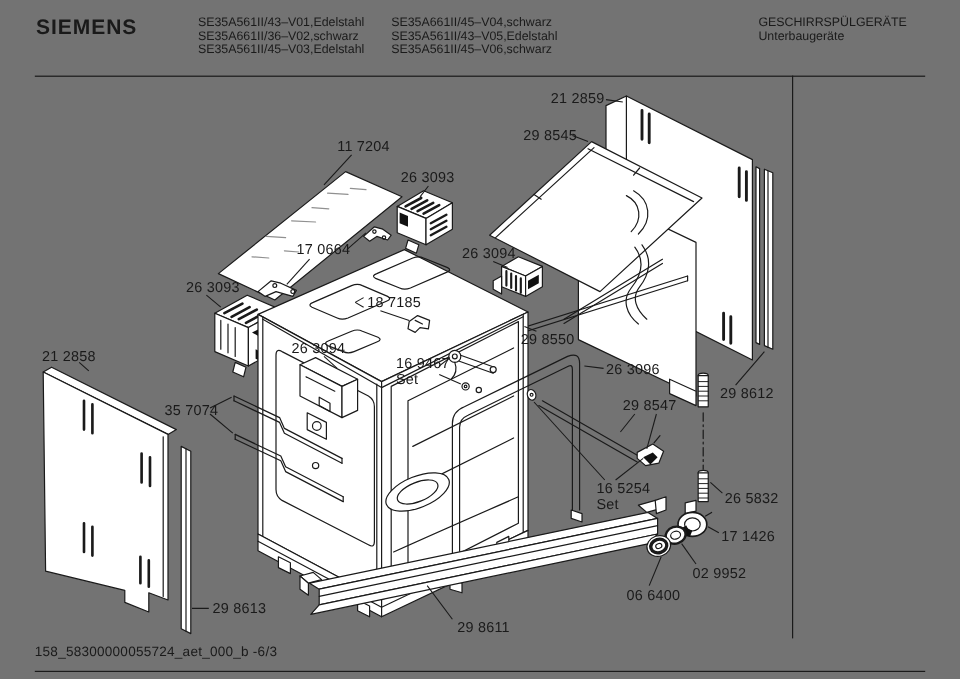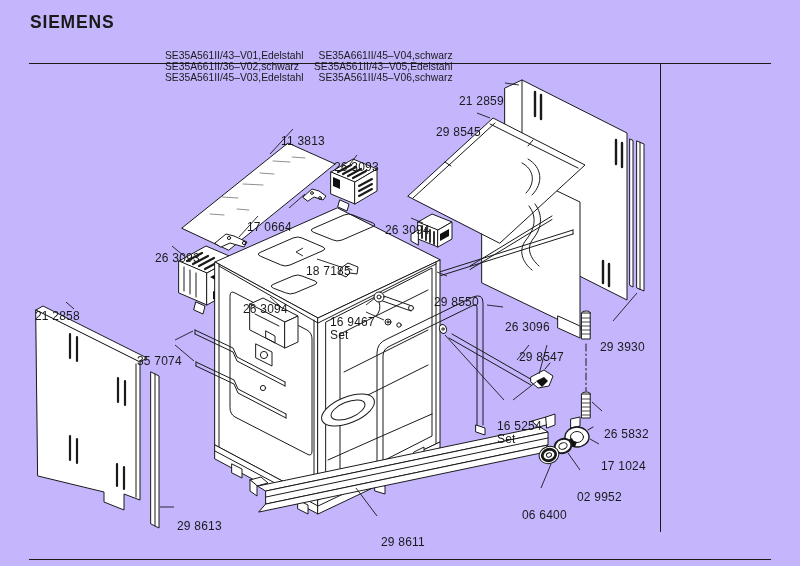--- a/index.html
+++ b/index.html
@@ -1,47 +1,51 @@
 <!DOCTYPE html>
 <html><head>
 <meta charset="utf-8">
 <style>
   html,body{margin:0;padding:0;background:#fff;}
-  .page{position:relative;width:800px;height:566px;background:#c4b5fd;overflow:hidden;
+  .page{position:relative;width:800px;height:566px;background:#737373;overflow:hidden;
         font-family:"Liberation Sans",sans-serif;color:#1a1a1a;}
   .brand{position:absolute;left:30px;top:12px;font-size:17.5px;font-weight:900;letter-spacing:.8px;}
-  .models{position:absolute;top:15px;font-size:10.3px;line-height:10.8px;white-space:nowrap;margin-top:36px;}
+  .models{position:absolute;top:15px;font-size:10.3px;line-height:10.8px;white-space:nowrap;}
   #models-col1{left:165px;}
-  #models-col2{left:314px;text-align:right;}
+  #models-col2{left:326px;}
   .doc-type{position:absolute;left:632px;top:15px;font-size:10.3px;line-height:10.8px;white-space:nowrap;}
   .rule-h{position:absolute;left:29px;width:742px;height:1px;background:#1a1a1a;}
   #rule-top{top:63px;}
   #rule-bottom{top:559px;}
   .rule-v{position:absolute;left:660px;top:63px;width:1px;height:469px;background:#1a1a1a;}
   svg.layer{position:absolute;left:0;top:0;}
   #labels-layer{position:absolute;left:0;top:0;width:800px;height:566px;pointer-events:none;}
-  .part-label{position:absolute;font-size:12px;line-height:13px;white-space:nowrap;letter-spacing:.2px;margin-top:19px;}
+  .part-label{position:absolute;font-size:12px;line-height:13px;white-space:nowrap;letter-spacing:.2px;}
   .footer{position:absolute;left:29px;top:538px;font-size:11.3px;letter-spacing:.2px;}
 </style>
 </head>
 <body>
 
 <div class="page">
 
   <div class="brand">SIEMENS</div>
   <div class="models" id="models-col1">
       <div>SE35A561II/43–V01,Edelstahl</div>
       <div>SE35A661II/36–V02,schwarz</div>
       <div>SE35A561II/45–V03,Edelstahl</div>
     </div>
   <div class="models" id="models-col2">
       <div>SE35A661II/45–V04,schwarz</div>
       <div>SE35A561II/43–V05,Edelstahl</div>
       <div>SE35A561II/45–V06,schwarz</div>
     </div>
+  <div class="doc-type">
+    <div>GESCHIRRSPÜLGERÄTE</div>
+    <div>Unterbaugeräte</div>
+  </div>
 
   <div class="rule-h" id="rule-top"></div>
   <div class="rule-v"></div>
   <div class="rule-h" id="rule-bottom"></div>
 
   <svg class="layer" id="art-svg" width="800" height="566" viewBox="0 0 800 566">
     <g stroke="#1a1a1a" stroke-width="1" fill="none" stroke-linejoin="round" stroke-linecap="round">
 
       <g>
         <path d="M630,139 L633,140.5 L633,287 L630,285.5 Z" fill="#fff"></path>
@@ -309,36 +313,37 @@
       <line x1="599" y1="444" x2="590" y2="439" stroke="#1a1a1a" stroke-width="0.9"></line>
       <line x1="580" y1="470" x2="568" y2="453" stroke="#1a1a1a" stroke-width="0.9"></line>
       <line x1="541" y1="488" x2="551" y2="464" stroke="#1a1a1a" stroke-width="0.9"></line>
       <line x1="174" y1="507" x2="160" y2="507" stroke="#1a1a1a" stroke-width="0.9"></line>
       <line x1="377" y1="516" x2="356" y2="488" stroke="#1a1a1a" stroke-width="0.9"></line>
     </svg>
 
   <div id="labels-layer">
       <div class="part-label" style="left: 459px; top: 76px;">21 2859</div>
       <div class="part-label" style="left: 436px; top: 107px;">29 8545</div>
-      <div class="part-label" style="left: 281px; top: 116px;">11 3813</div>
+      <div class="part-label" style="left: 281px; top: 116px;">11 7204</div>
       <div class="part-label" style="left: 334px; top: 142px;">26 3093</div>
       <div class="part-label" style="left: 247px; top: 202px;">17 0664</div>
       <div class="part-label" style="left: 385px; top: 205px;">26 3094</div>
       <div class="part-label" style="left: 155px; top: 233px;">26 3093</div>
       <div class="part-label" style="left: 306px; top: 246px;">18 7185</div>
       <div class="part-label" style="left: 243px; top: 284px;">26 3094</div>
       <div class="part-label" style="left: 434px; top: 277px; text-align: center;">29 8550</div>
       <div class="part-label" style="left: 330px; top: 297px;">16 9467<div>Set</div></div>
       <div class="part-label" style="left: 505px; top: 302px;">26 3096</div>
       <div class="part-label" style="left: 35px; top: 291px;">21 2858</div>
-      <div class="part-label" style="left: 600px; top: 322px;">29 3930</div>
+      <div class="part-label" style="left: 600px; top: 322px;">29 8612</div>
       <div class="part-label" style="left: 519px; top: 332px; text-align: center;">29 8547</div>
       <div class="part-label" style="left: 137px; top: 336px;">35 7074</div>
       <div class="part-label" style="left: 497px; top: 401px;">16 5254<div>Set</div></div>
       <div class="part-label" style="left: 604px; top: 409px;">26 5832</div>
-      <div class="part-label" style="left: 601px; top: 441px;">17 1024</div>
+      <div class="part-label" style="left: 601px; top: 441px;">17 1426</div>
       <div class="part-label" style="left: 577px; top: 472px;">02 9952</div>
       <div class="part-label" style="left: 522px; top: 490px;">06 6400</div>
       <div class="part-label" style="left: 177px; top: 501px;">29 8613</div>
       <div class="part-label" style="left: 381px; top: 517px;">29 8611</div>
     </div>
 
+  <div class="footer">158_58300000055724_aet_000_b -6/3</div>
 </div>
 
 </body></html>

